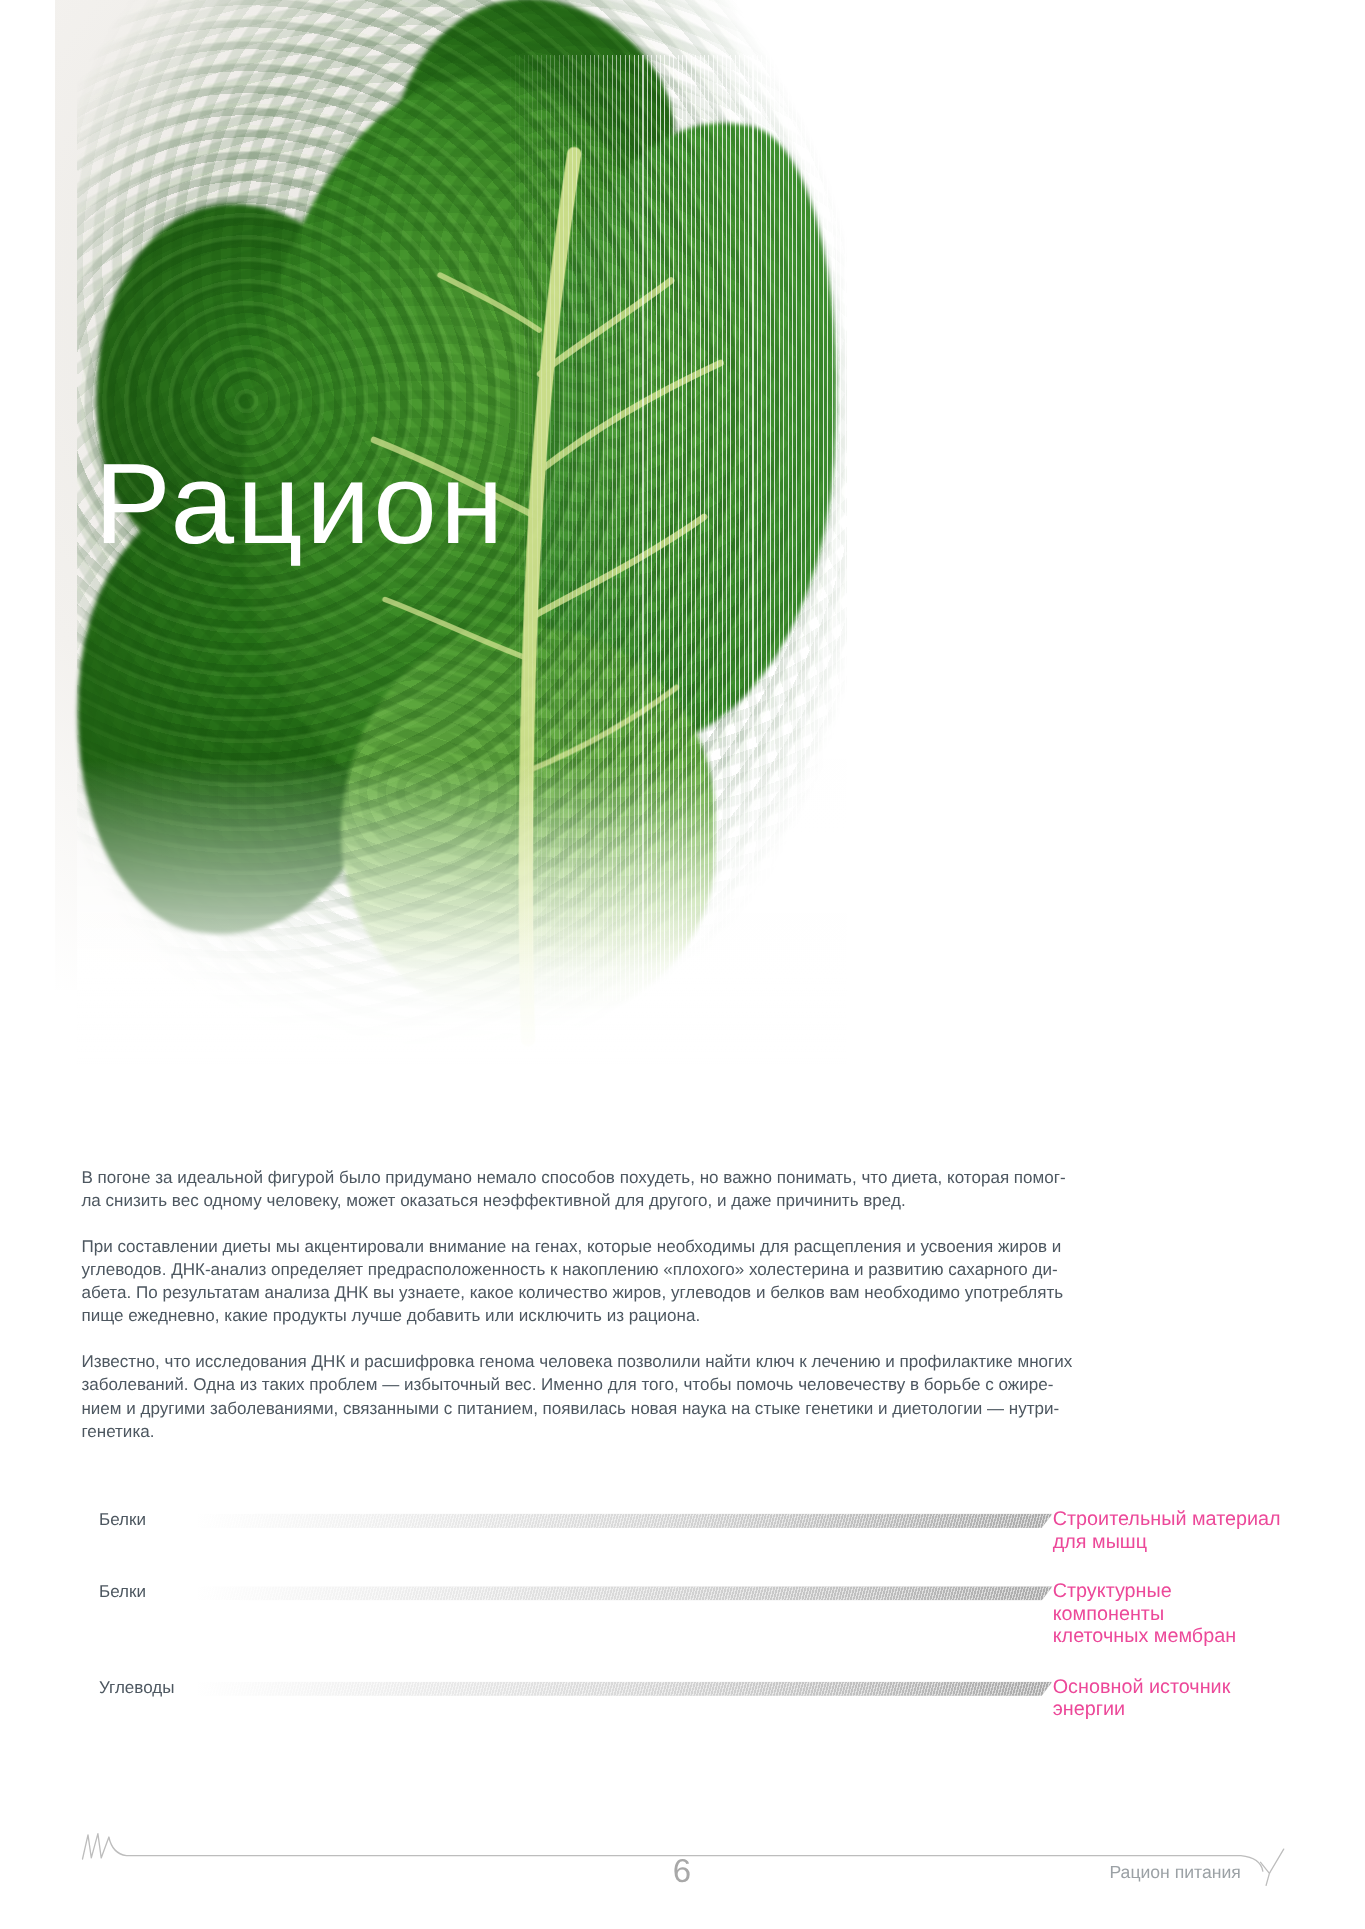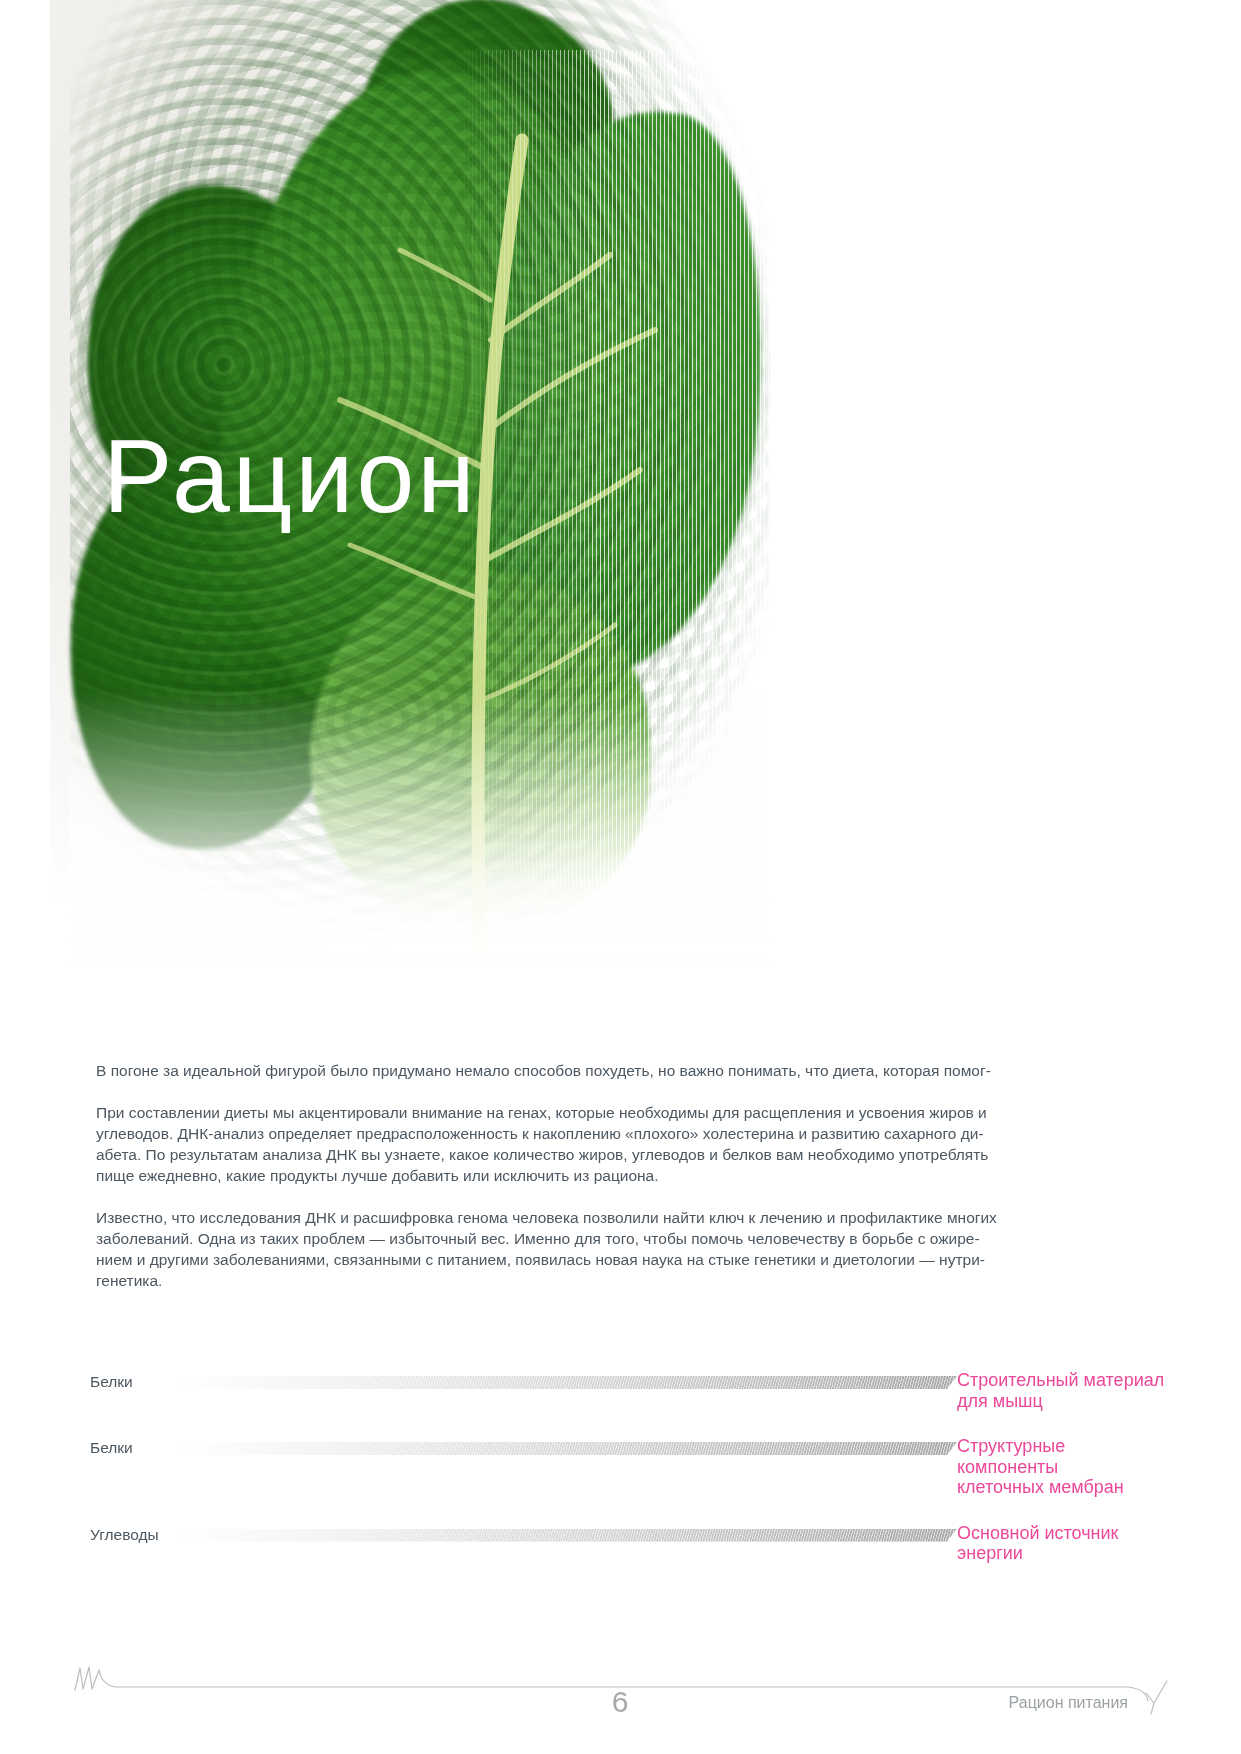--- a/index.html
+++ b/index.html
@@ -47,29 +47,29 @@
   .vein-svg { position:absolute; left:0; top:0; }
   .stripes { position:absolute; left:390px; top:50px; width:310px; height:860px;
     background:repeating-linear-gradient(90deg, rgba(255,255,255,.8) 0 1px, rgba(255,255,255,0) 1px 4px);
     -webkit-mask:linear-gradient(to right, transparent 0, #000 45%);
             mask:linear-gradient(to right, transparent 0, #000 45%); }
   .bottom-fade { position:absolute; left:0; top:690px; width:700px; height:280px;
     background:linear-gradient(to bottom, rgba(255,255,255,0) 0%, rgba(255,255,255,.85) 70%, #ffffff 100%); }
 
   
   .title {
-    position:absolute; left:86px; top:398px; margin:17px; z-index:5;
+    position:absolute; left:86px; top:398px; margin:0; z-index:5;
     color:#ffffff; font-weight:300; font-size:104px; line-height:122px;
     letter-spacing:3px;
     text-align:right;
   }
   .title span { display:block; }
 
   
-  .body-text { position:absolute; left:96px; top:1060px; width:900px; z-index:6; }
+  .body-text { position:absolute; left:74px; top:1060px; width:900px; z-index:6; }
   .body-text p { margin:0 0 21px 0; color:#4d5760; font-size:15.5px; line-height:21px; }
   .body-text .line { display:block; white-space:nowrap; }
 
   
   .nutrients { position:absolute; left:90px; top:1372px; width:1120px; z-index:6; }
   .nutrient-row { display:flex; align-items:flex-start; margin-bottom:27px; }
   .nutrient-label { width:87px; flex:0 0 87px; color:#4d5760; font-size:15.5px; line-height:19px; }
   .nutrient-bar {
     flex:0 0 780px; width:780px; height:13px; margin-top:4px;
     background:
@@ -120,20 +120,21 @@
     <div class="bottom-fade"></div>
   </div>
 
   <h1 class="title">
     <span>Рацион</span>
   </h1>
 
   <div class="body-text">
     <p>
       <span class="line">В погоне за идеальной фигурой было придумано немало способов похудеть, но важно понимать, что диета, которая помог-</span>
+      <span class="line">ла снизить вес одному человеку, может оказаться неэффективной для другого, и даже причинить вред.</span>
     </p>
     <p>
       <span class="line">При составлении диеты мы акцентировали внимание на генах, которые необходимы для расщепления и усвоения жиров и</span>
       <span class="line">углеводов. ДНК-анализ определяет предрасположенность к накоплению «плохого» холестерина и развитию сахарного ди-</span>
       <span class="line">абета. По результатам анализа ДНК вы узнаете, какое количество жиров, углеводов и белков вам необходимо употреблять</span>
       <span class="line">пище ежедневно, какие продукты лучше добавить или исключить из рациона.</span>
     </p>
     <p>
       <span class="line">Известно, что исследования ДНК и расшифровка генома человека позволили найти ключ к лечению и профилактике многих</span>
       <span class="line">заболеваний. Одна из таких проблем — избыточный вес. Именно для того, чтобы помочь человечеству в борьбе с ожире-</span>

